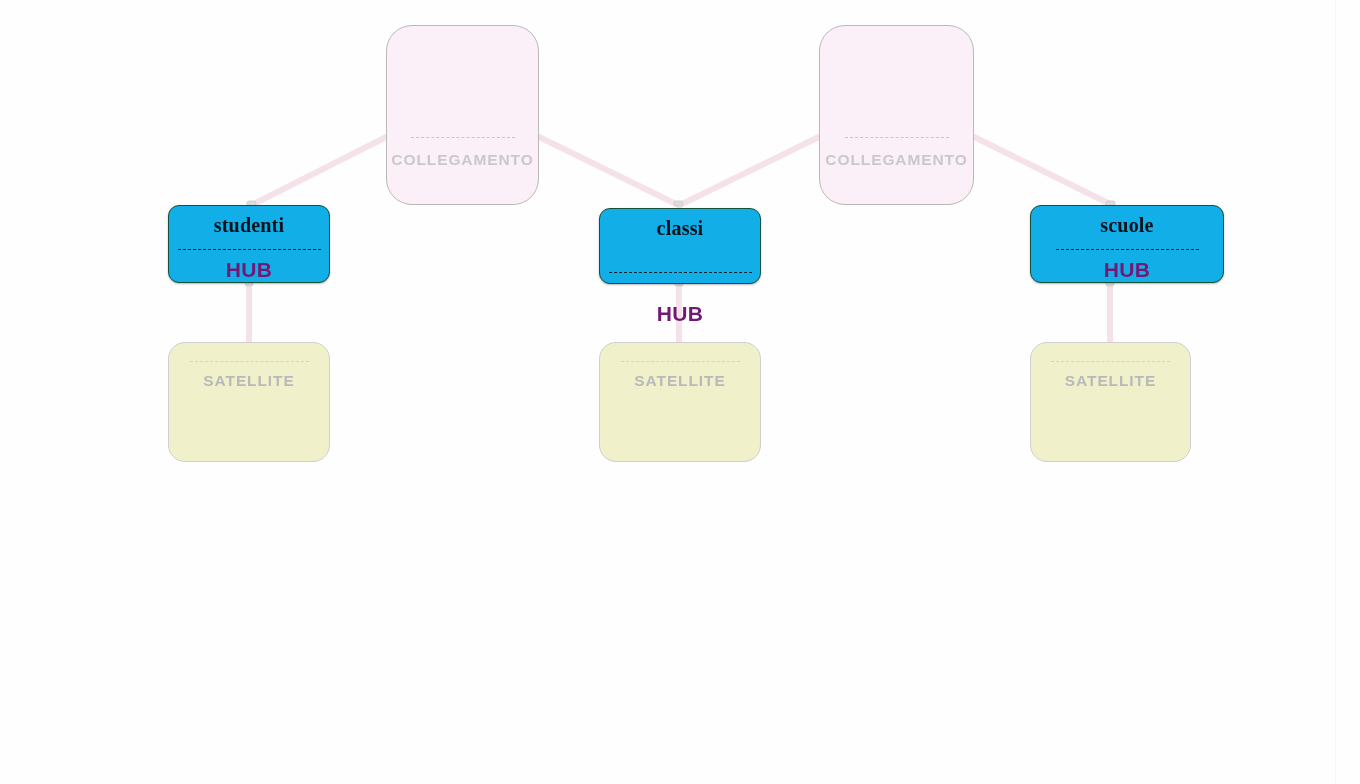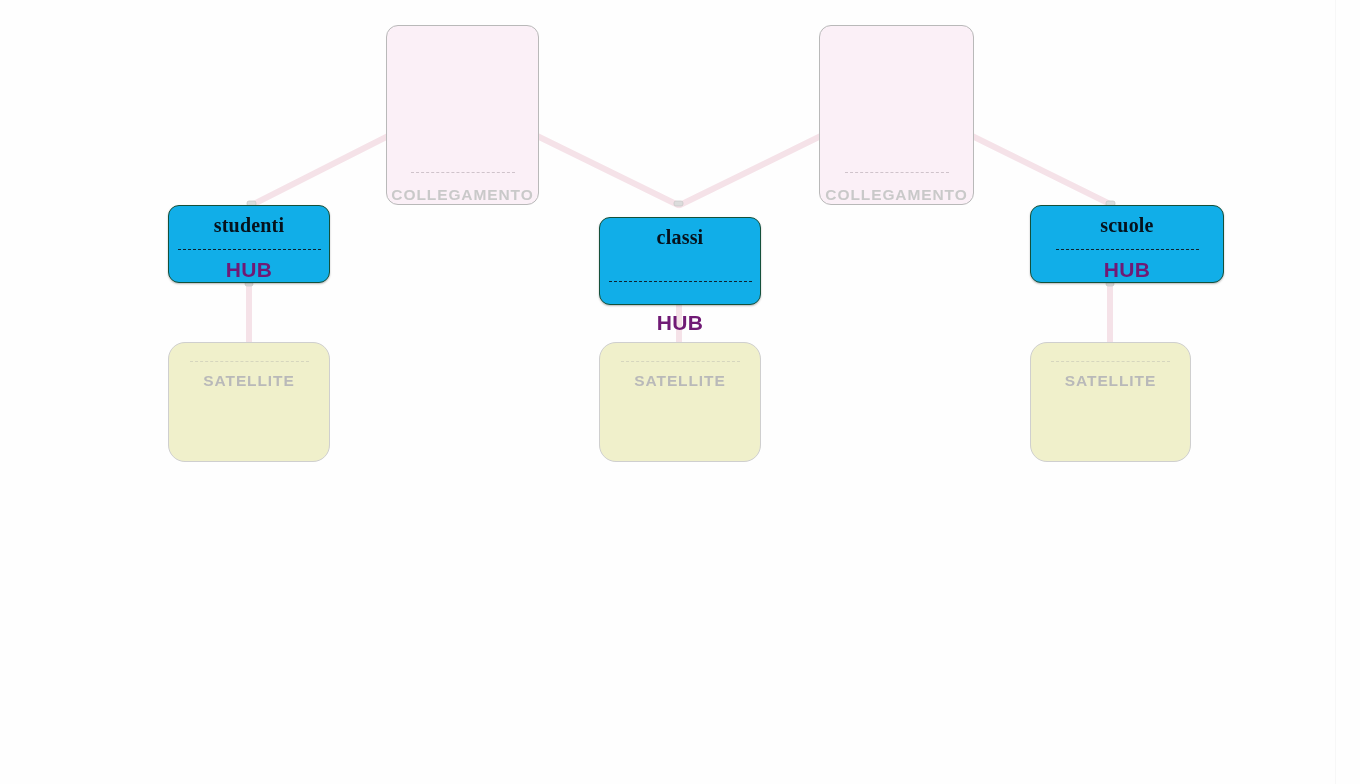--- a/index.html
+++ b/index.html
@@ -80,22 +80,22 @@
     font-size: 21px;
     color: #701a75;
     line-height: 24px;
     letter-spacing: 0.3px;
   }
 
   
   .link {
     background: #FBF0F7;
     border: 1.4px solid #b9b9b9;
-    border-radius: 12px;
-    justify-content: flex-end;
+    border-radius: 26px;
+    justify-content: center;
   }
   .link-rule {
     width: 104px;
     height: 0;
     border-top: 1.2px dashed #cfc3cb;
     margin-top: 76px;
   }
   .link-kind {
     font-family: "Liberation Sans", sans-serif;
     font-weight: bold;
@@ -169,21 +169,21 @@
     <div class="link-rule"></div>
     <div class="link-kind">COLLEGAMENTO</div>
   </div>
 
   <div class="node hub" style="left:168px; top:205px; width:162px; height:78px;">
     <div class="hub-title">studenti</div>
     <div class="hub-rule"></div>
     <div class="hub-kind">HUB</div>
   </div>
 
-  <div class="node hub" style="left:599px; top:217px; width:162px; height:88px;gap:25px;">
+  <div class="node hub" style="left:599px; top:208px; width:162px; height:76px;gap:25px;">
     <div class="hub-title">classi</div>
     <div class="hub-rule"></div>
     <div class="hub-kind">HUB</div>
   </div>
 
   <div class="node hub" style="left:1030px; top:205px; width:194px; height:78px;">
     <div class="hub-title">scuole</div>
     <div class="hub-rule"></div>
     <div class="hub-kind">HUB</div>
   </div>

